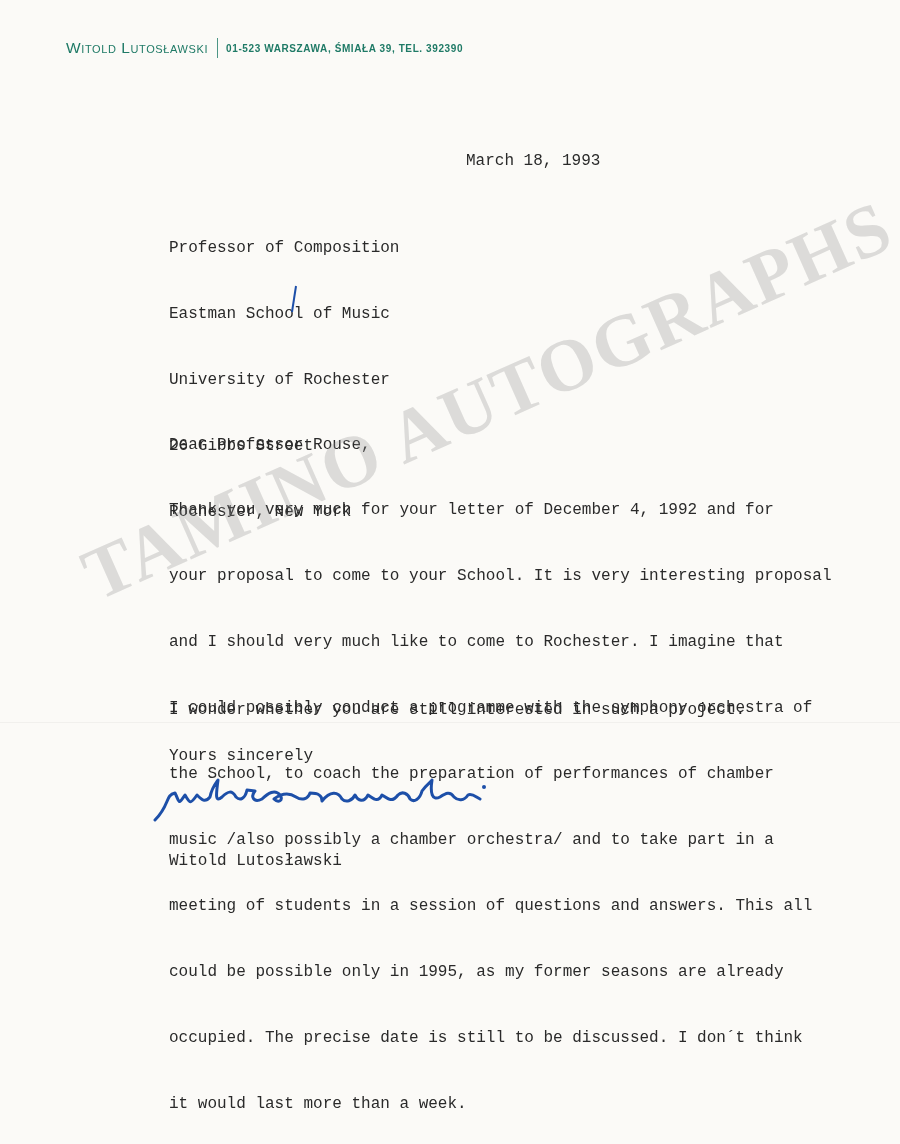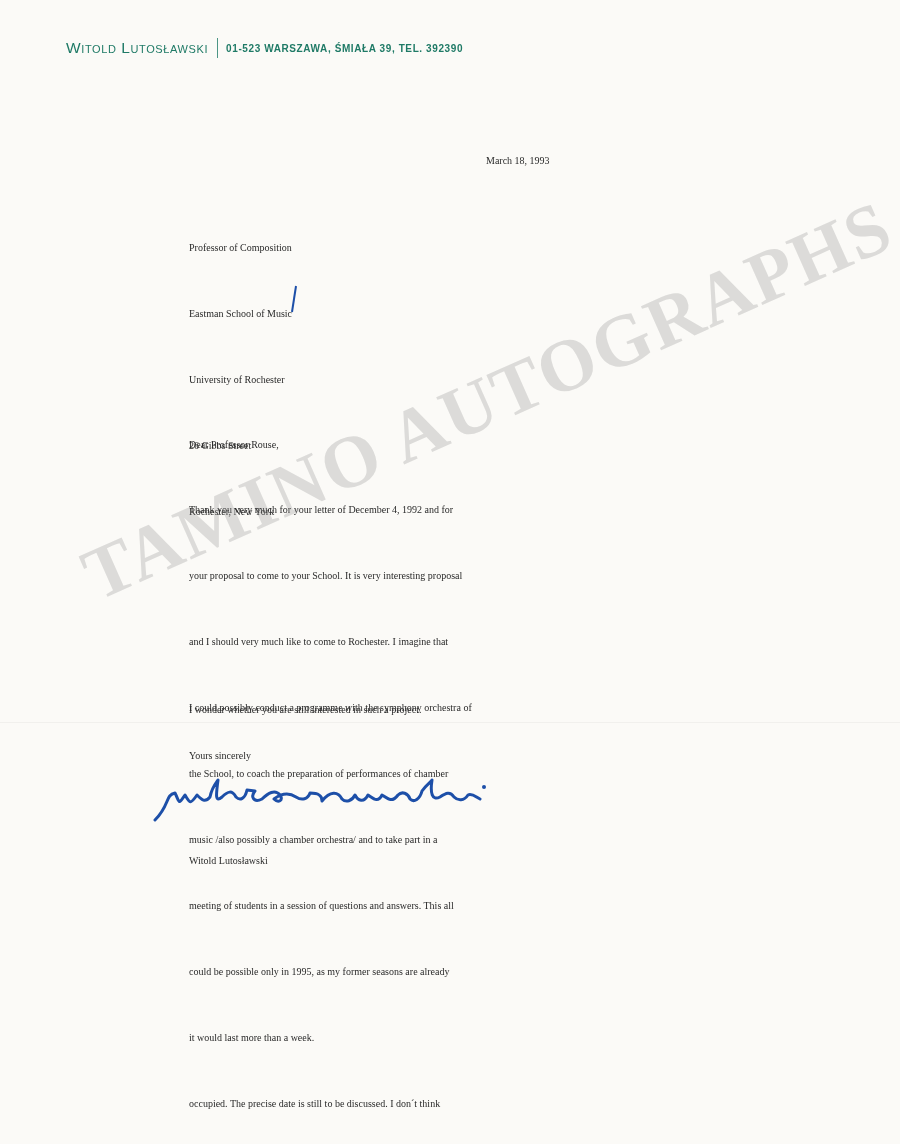--- a/index.html
+++ b/index.html
@@ -9,22 +9,22 @@
     }
     .page { position:absolute; left:0; top:0; width:900px; height:1144px; }
     .letterhead {
       position:absolute; left:66px; top:38px; display:flex; align-items:center;
       color:#1f7a66; font-family:"Liberation Sans", sans-serif;
     }
     .lh-name { font-size:15.5px; letter-spacing:0.6px; font-variant:small-caps; }
     .lh-divider { width:1px; height:20px; background:#4c9585; margin:0 8px 0 9px; }
     .lh-addr { font-size:10px; letter-spacing:0.6px; font-weight:bold; }
     .type {
-      position:absolute; font-family:Liberation Serif, serif; font-size:10px;
-      color:#2a2a2a; white-space:pre; line-height:22px;margin-left:20px;
+      position:absolute; font-family:Liberation Mono, monospace; font-size:16px;
+      color:#2a2a2a; white-space:pre; line-height:22px;
     }
     .date { left:466px; top:150px; }
     .address { left:169px; top:193px; }
     .salutation { left:169px; top:434px; }
     .body-text { left:169px; top:455px; }
     .closing-q { left:169px; top:699px; }
     .signoff { left:169px; top:745px; }
     .typed-name { left:169px; top:850px; }
     .watermark {
       position:absolute; left:70px; top:540px; transform:rotate(-24deg);
@@ -67,22 +67,22 @@
 
   <div class="type body-text">
     <div>Thank you very much for your letter of December 4, 1992 and for</div>
     <div>your proposal to come to your School. It is very interesting proposal</div>
     <div>and I should very much like to come to Rochester. I imagine that</div>
     <div>I could possibly conduct a programme with the symphony orchestra of</div>
     <div>the School, to coach the preparation of performances of chamber</div>
     <div>music /also possibly a chamber orchestra/ and to take part in a</div>
     <div>meeting of students in a session of questions and answers. This all</div>
     <div>could be possible only in 1995, as my former seasons are already</div>
+    <div>occupied. The precise date is still to be discussed. I don´t think</div>
     <div>it would last more than a week.</div>
-    <div>occupied. The precise date is still to be discussed. I don´t think</div>
   </div>
 
   <div class="type closing-q">I wonder whether you are still interested in such a project.</div>
   <div class="type signoff">Yours sincerely</div>
 
   <svg class="signature" viewBox="0 0 420 50">
     <path d="M5 45 C20 30, 15 20, 25 18 C30 28, 28 30, 35 20 C40 28, 40 30, 47 20 C52 25, 55 28, 60 22 C62 12, 66 8, 68 5 C66 20, 65 28, 72 22 C78 16, 82 15, 86 22 C90 26, 95 24, 97 15 L105 16 C100 22, 104 28, 112 24 C118 18, 125 14, 130 20 C134 26, 128 28, 124 24 C132 18, 140 18, 146 22 C152 26, 158 24, 160 18 C168 18, 172 20, 172 26 C180 16, 188 16, 192 24 C196 28, 202 26, 205 20 C208 26, 214 28, 218 20 C224 24, 228 28, 232 20 C238 24, 242 28, 248 20 C252 16, 258 18, 260 24 C264 28, 270 24, 272 16 C276 10, 280 8, 282 5 C280 18, 282 26, 290 22 C296 18, 300 16, 304 22 C308 26, 314 26, 318 20 C322 18, 326 22, 330 24" stroke="#1d4fa8" stroke-width="3" fill="none" stroke-linecap="round" stroke-linejoin="round"></path>
     <circle cx="334" cy="12" r="2" fill="#1d4fa8"></circle>
   </svg>
 

